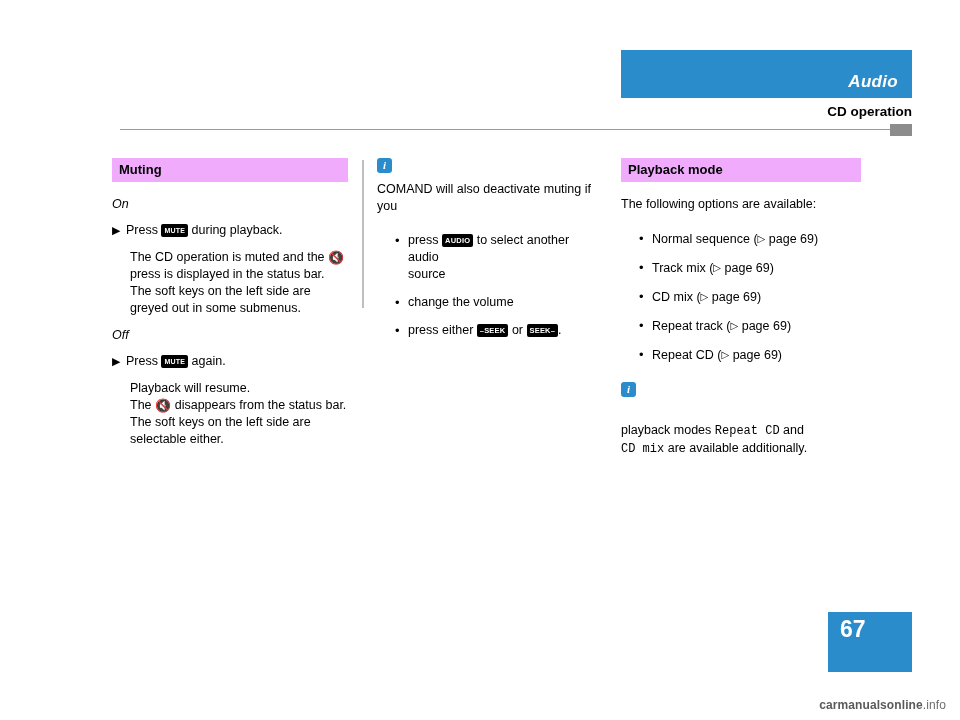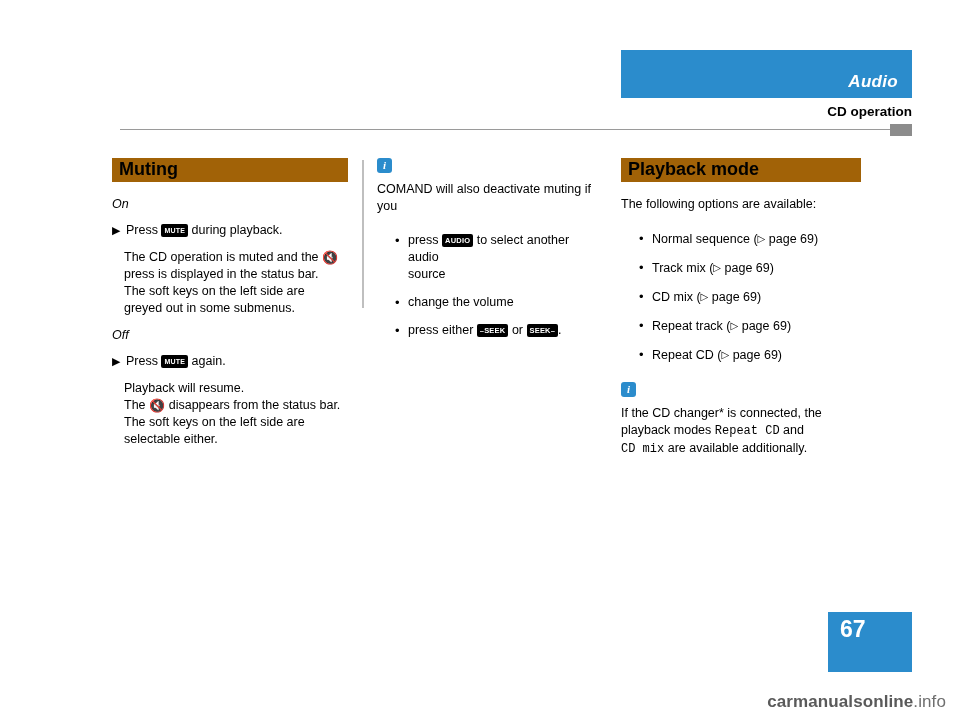--- a/index.html
+++ b/index.html
@@ -77,22 +77,22 @@
     position: absolute;
     left: 362px;
     top: 160px;
     width: 2px;
     height: 148px;
     background: #bfbfbf;
   }
 
   
   .sect-title {
-    background: #a16207;
-    font-size: 18px;
+    background: #f0abfc;
+    font-size: 13px;
     font-weight: bold;
     padding: 3px 6px 4px 7px;
     margin-bottom: 14px;
   }
 
   .sub-head {
     font-weight: normal;
     font-style: italic;
     font-size: 12.5px;
     margin: 0 0 9px 0;
@@ -106,21 +106,21 @@
   .step-arrow {
     width: 14px;
     flex: 0 0 14px;
     font-size: 11px;
     line-height: 17px;
     color: #000;
   }
   .step-body { flex: 1 1 auto; }
 
   .indent {
-    margin-left: 12px;
+    margin-left: 18px;
   }
   p { margin: 0 0 10px 0; }
 
   
   .btn {
     display: inline-block;
     background: #000000;
     color: #ffffff;
     font-size: 7.5px;
     font-weight: bold;
@@ -203,21 +203,21 @@
     font-size: 23px;
     font-weight: bold;
     color: #ffffff;
   }
 
   
   .watermark {
     position: absolute;
     right: 14px;
     bottom: 8px;
-    font-size: 17px;
+    font-size: 12px;
     color: #6f6f6f;
     letter-spacing: 0.1px;
   }
   .watermark .wm-bold { font-weight: bold; color: #5a5a5a; }
 </style>
 </head>
 <body>
 
 <div class="header-bar">
   <div class="header-title">Audio</div>
@@ -331,21 +331,21 @@
     <li>
       <span>Repeat CD</span>
       (<span class="tri">▷</span>
       <span>page 69</span>)
     </li>
   </ul>
 
   <div class="note-box">
     <div class="info-icon">i</div>
     <p>
-      <span>If the CD changer* is connected, the</span><br>
+      <br>
       <span>playback modes</span>
       <span class="mono">Repeat CD</span>
       <span>and</span><br>
       <span class="mono">CD mix</span>
       <span>are available additionally.</span>
     </p>
   </div>
 </div>
 
 <div class="page-block"></div>

